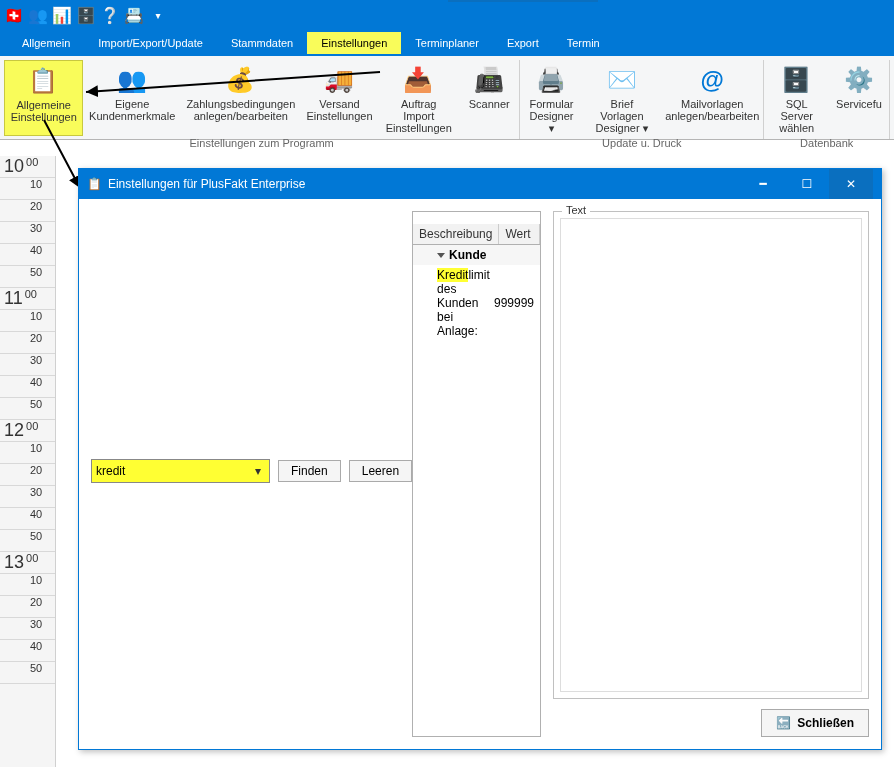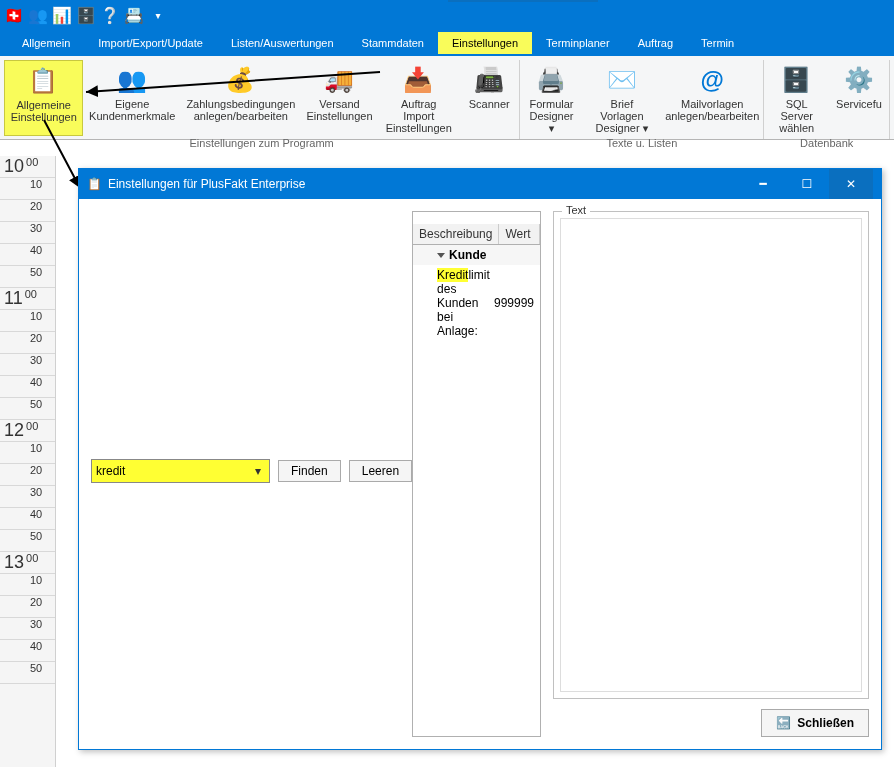--- a/index.html
+++ b/index.html
@@ -68,25 +68,24 @@
 </div>
 
 <div class="tabbar">
   <div class="tab-upper">Einstellungen</div>
   <div class="tab-upper" style="background:#0a6fbf;">Kalender/Termine</div>
 </div>
 
 <div class="menubar">
   <div class="menu-item">Allgemein</div>
   <div class="menu-item">Import/Export/Update</div>
-  <div class="menu-item">Listen/Auswertungen</div>
   <div class="menu-item">Stammdaten</div>
   <div class="menu-item active">Einstellungen</div>
   <div class="menu-item">Terminplaner</div>
-  <div class="menu-item">Auftrag</div>
+  <div class="menu-item">Export</div>
   <div class="menu-item">Termin</div>
 </div>
 
 <div class="ribbon">
   <div class="ribbon-group">
     <div class="ribbon-group-items">
       <div class="ribbon-btn hl">
         <span class="icon">📋</span>
         <span class="label">Allgemeine
 Einstellungen</span>
@@ -129,21 +128,21 @@
         <span class="icon">✉️</span>
         <span class="label"><span>Brief Vorlagen
 Designer</span> ▾</span>
       </div>
       <div class="ribbon-btn">
         <span class="icon" style="color:#0178d6;font-weight:bold">@</span>
         <span class="label">Mailvorlagen
 anlegen/bearbeiten</span>
       </div>
     </div>
-    <div class="ribbon-group-label">Texte u. Listen</div>
+    <div class="ribbon-group-label">Update u. Druck</div>
   </div>
   <div class="ribbon-group">
     <div class="ribbon-group-items">
       <div class="ribbon-btn">
         <span class="icon">🗄️</span>
         <span class="label">SQL Server
 wählen</span>
       </div>
       <div class="ribbon-btn">
         <span class="icon">⚙️</span>

